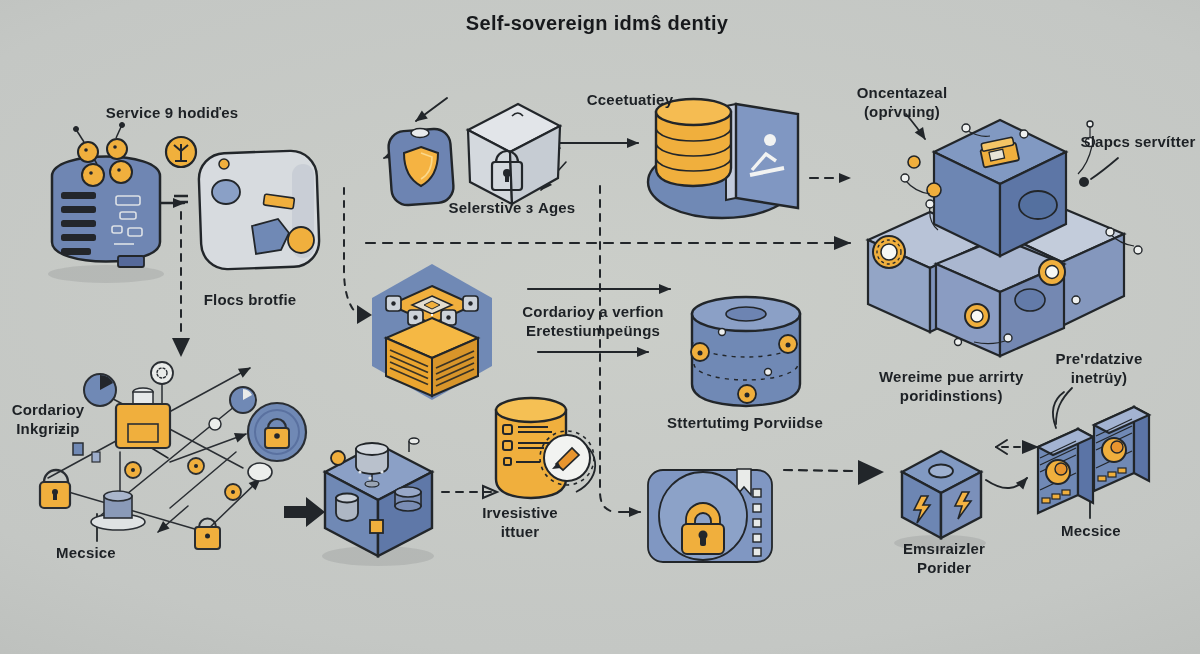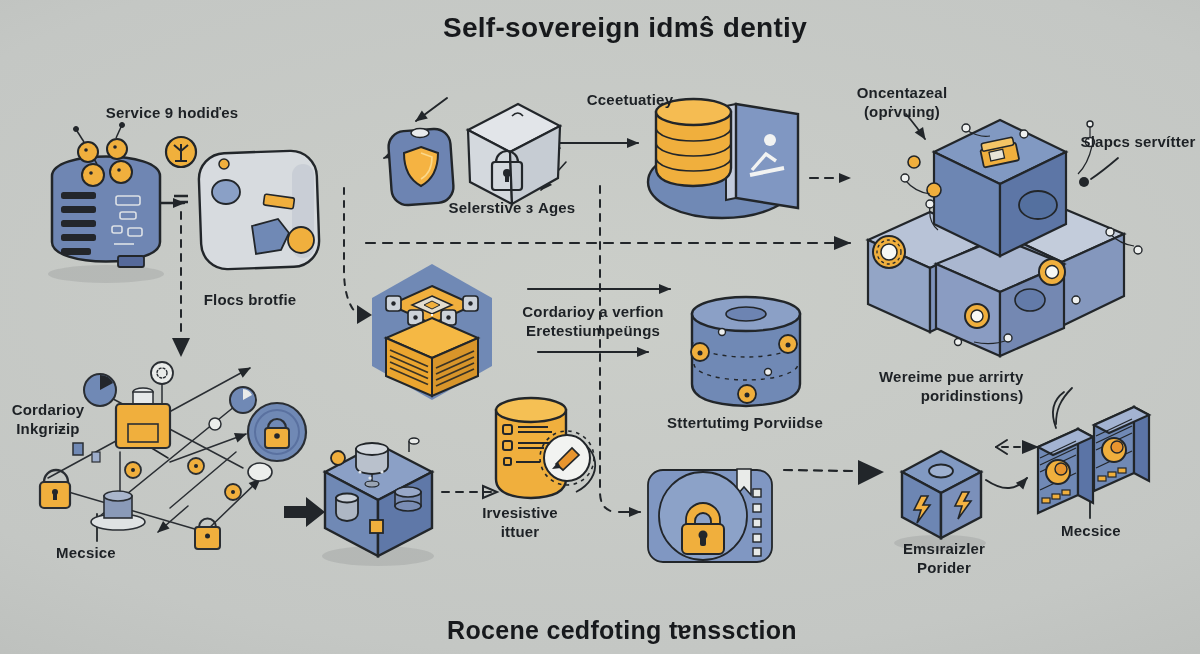--- a/index.html
+++ b/index.html
@@ -7,26 +7,26 @@
     position:relative;width:1200px;height:654px;overflow:hidden;
     background:radial-gradient(120% 100% at 50% 45%, #cbcec9 0%, #c4c7c4 55%, #b0b3b0 100%);
     font-family:"Liberation Sans","DejaVu Sans",sans-serif;
   }
   svg.canvas{position:absolute;left:0;top:0;}
   .lbl{
     position:absolute;font-weight:700;font-size:15px;line-height:1.25;
     color:#1d2125;text-align:center;transform:translateX(-50%);white-space:nowrap;
     letter-spacing:.2px;
   }
-  .lbl.left{transform:none;text-align:right;}
+  .lbl.left{transform:none;text-align:center;}
   .title{
     position:absolute;transform:translateX(-50%);font-weight:700;color:#17191c;
     white-space:nowrap;letter-spacing:.3px;
   }
-  .title.top{font-size:28px;margin-left:28px;}
+  .title.top{font-size:20px;}
   .title.bottom{font-size:25px;}
 </style>
 </head>
 <body>
 
 <div class="stage">
 
   <svg class="canvas" width="1200" height="654" viewBox="0 0 1200 654">
     <defs>
       <marker id="ah" markerWidth="15" markerHeight="12" refX="12" refY="6" orient="auto" markerUnits="userSpaceOnUse">
@@ -429,21 +429,20 @@
       <circle cx="1061" cy="469" r="6" fill="#e8952f" stroke-width="1.4"></circle>
       <g fill="#f0af3d" stroke-width="1.2">
         <rect x="1042" y="498" width="8" height="5"></rect>
           <rect x="1052" y="494" width="8" height="5"></rect>
           <rect x="1062" y="490" width="8" height="5"></rect>
       </g>
     </g>
   </svg>
 
   <div class="title top" style="left:597px;top:12px">Self-sovereign idmŝ dentiy</div>
-  <div class="title bottom" style="left:622px;top:616px">Rocene cedfoting tɐnssction</div>
 
   <div class="lbl" style="left:172px;top:104px">Service 9 hodiďes</div>
   <div class="lbl" style="left:250px;top:291px">Flocs brotfie</div>
   <div class="lbl" style="left:630px;top:91px">Cceetuatiey</div>
   <div class="lbl" style="left:512px;top:199px">Selerstive з Ages</div>
   <div class="lbl" style="left:902px;top:84px">
     <div>Oncentazeal</div>
     <div>(opṙvuing)</div>
   </div>
   <div class="lbl" style="left:1138px;top:133px">Slapcs servítter</div>
@@ -458,18 +457,22 @@
   </div>
   <div class="lbl" style="left:86px;top:544px">Mecsice</div>
   <div class="lbl" style="left:520px;top:504px">
     <div>Irvesistive</div>
     <div>ittuer</div>
   </div>
   <div class="lbl left" style="left:879px;top:368px">
     <div>Wereime pue arrirty</div>
     <div>poridinstions)</div>
   </div>
+  <div class="lbl" style="left:1099px;top:350px">
+    <div>Pre'rdatzive</div>
+    <div>inetrüy)</div>
+  </div>
   <div class="lbl" style="left:944px;top:540px">
     <div>Emsıraizler</div>
     <div>Porider</div>
   </div>
   <div class="lbl" style="left:1091px;top:522px">Mecsice</div>
 </div>
 
 </body></html>

